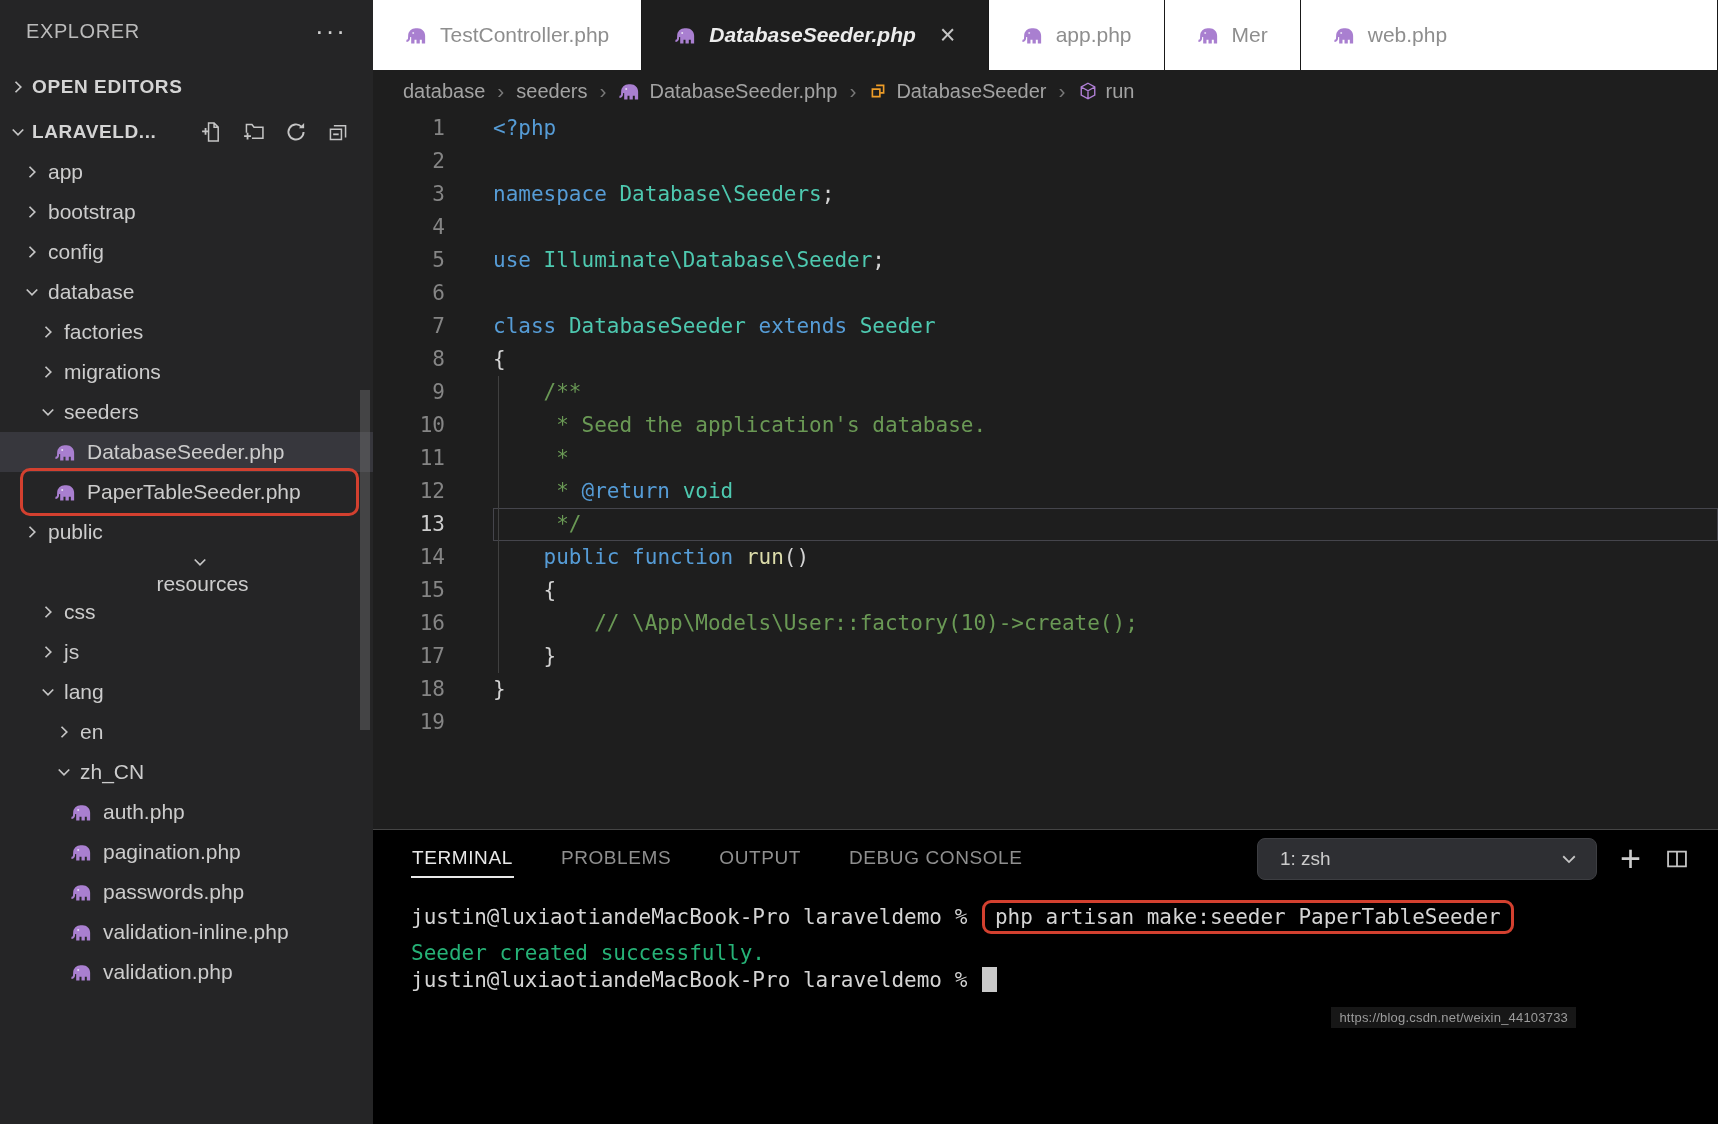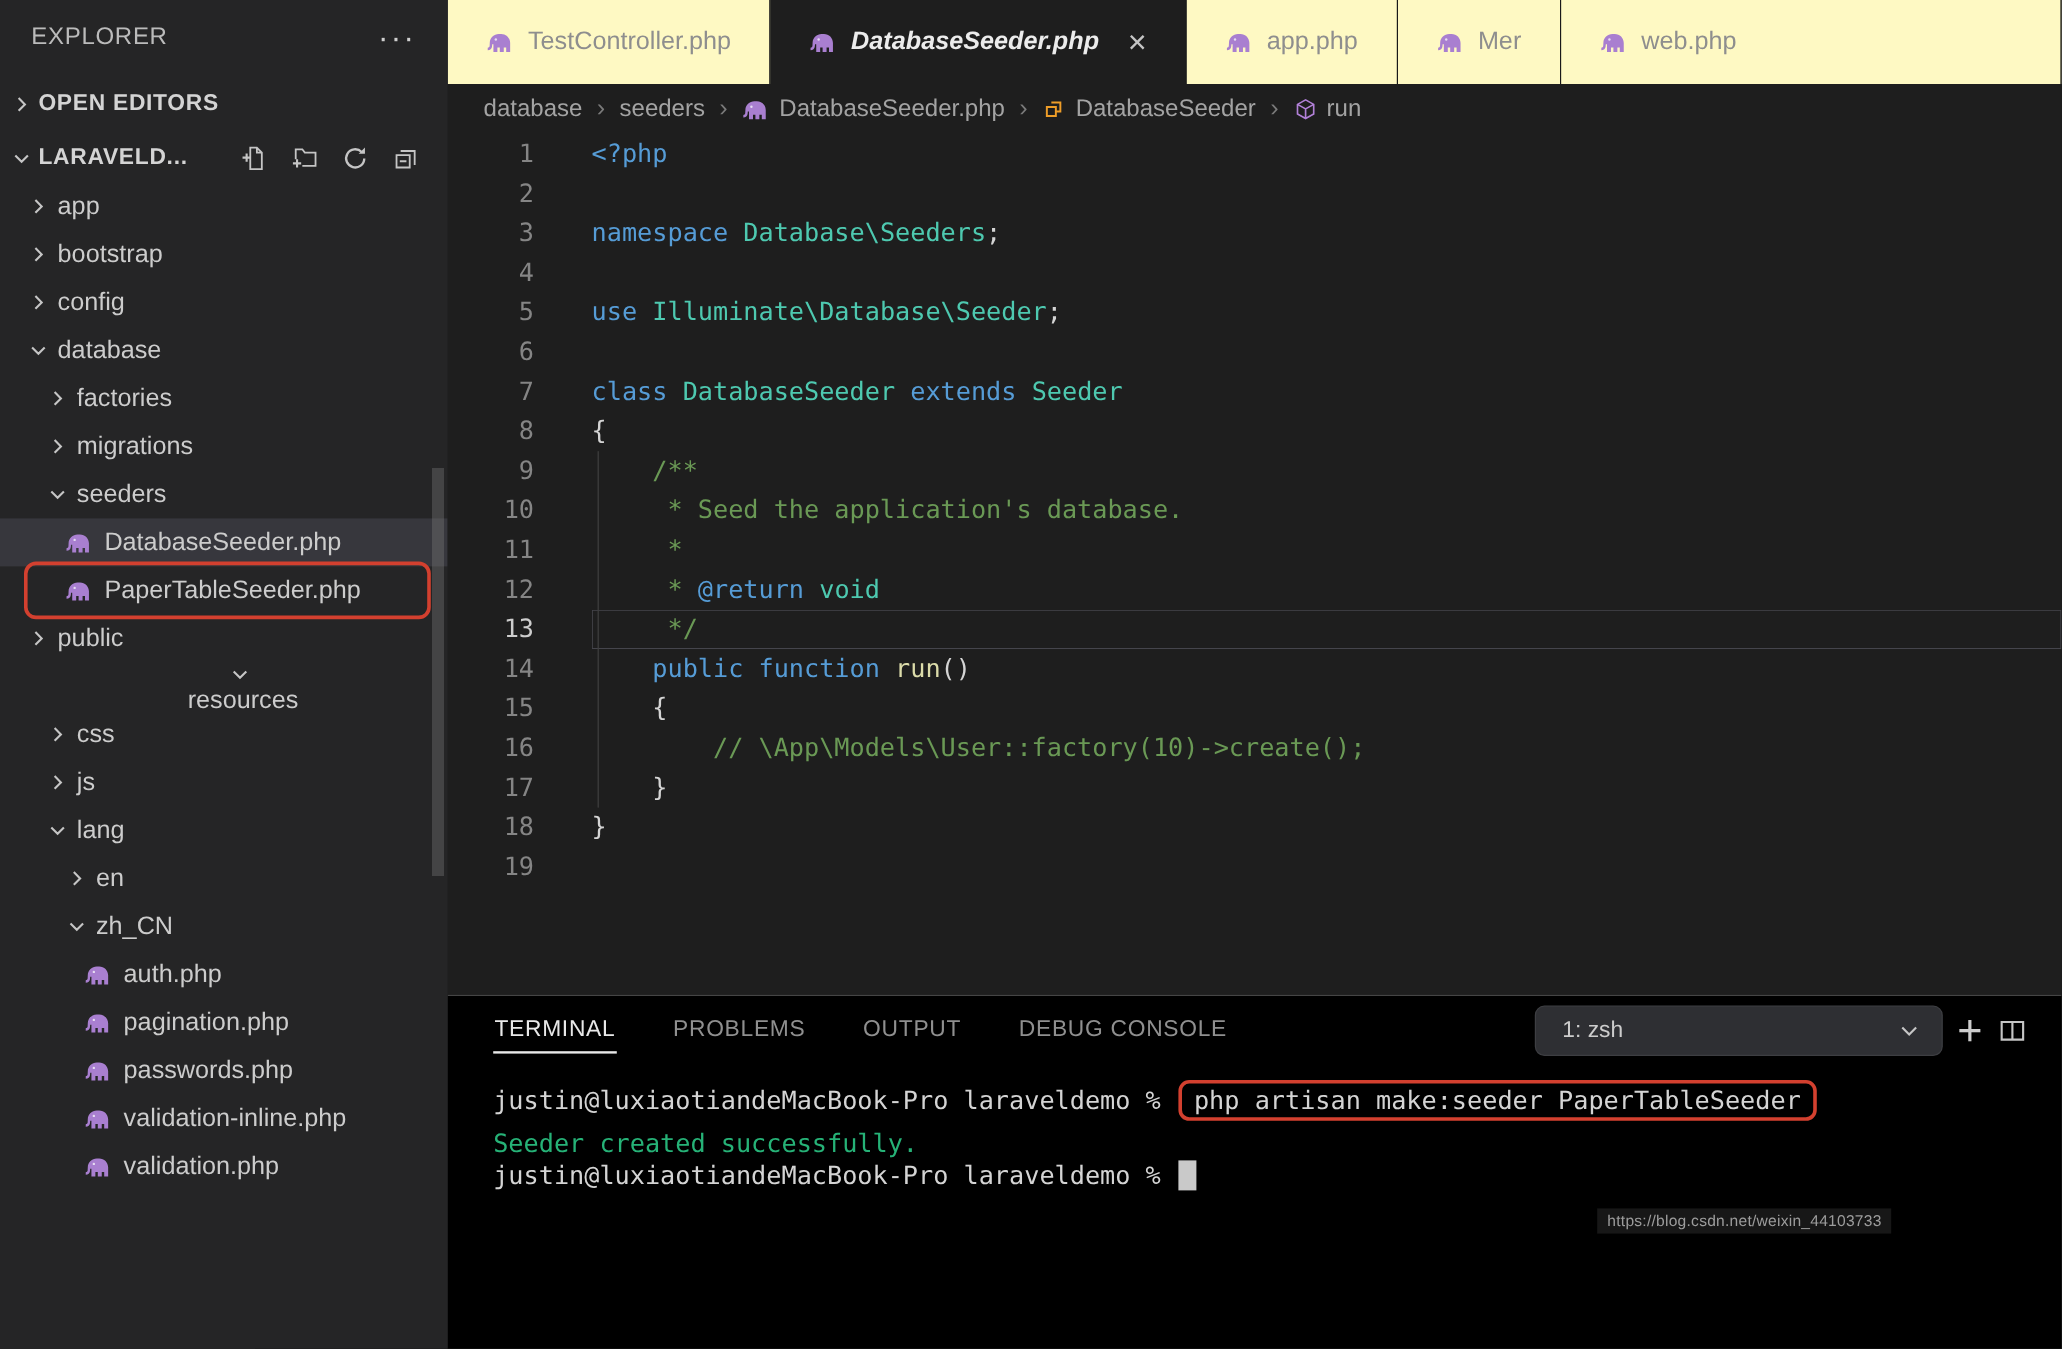--- a/index.html
+++ b/index.html
@@ -20,21 +20,21 @@
   .tree-row.selected{background:#37373d;}
   .tree-row .chev{display:inline-flex;margin-right:6px;}
   .tree-row .fi{display:inline-flex;margin-right:10px;}
   .tlabel{white-space:nowrap;color:#cccccc;}
   .tree-row.annotated::after{content:'';position:absolute;left:20px;right:14px;top:-4px;bottom:-4px;border:3px solid #d3402f;border-radius:10px;pointer-events:none;}
   .sb-scrollbar{position:absolute;right:3px;top:390px;width:10px;height:340px;background:rgba(121,121,121,.38);}
 
   
   .main{flex:1;min-width:0;display:flex;flex-direction:column;background:#1e1e1e;}
   .tabbar{flex:0 0 70px;height:70px;display:flex;background:#252526;overflow:hidden;}
-  .tab{display:flex;align-items:center;gap:12px;padding:0 32px;background:#fef9c3;border-right:1px solid #191919;font-size:21px;color:#8e8e8e;white-space:nowrap;}
+  .tab{display:flex;align-items:center;gap:12px;padding:0 32px;background:#ffffff;border-right:1px solid #191919;font-size:21px;color:#8e8e8e;white-space:nowrap;}
   .tab:last-child{flex:1;}
   .tab.active{background:#1e1e1e;color:#ececec;}
   .tab.active .tab-label{font-style:italic;font-weight:bold;}
   .tab-close{margin-left:12px;font-size:27px;color:#c5c5c5;line-height:1;}
   .ti{display:inline-flex;}
 
   .breadcrumb{flex:0 0 42px;height:42px;display:flex;align-items:center;padding-left:30px;gap:12px;font-size:20px;color:#a3a3a3;}
   .bc-item{display:inline-flex;align-items:center;gap:8px;}
   .bc-sep{color:#7a7a7a;font-size:21px;}
   .bci{display:inline-flex;}
@@ -48,21 +48,21 @@
   .code-line.current .ln{color:#cdcdcd;}
   .tk.kw{color:#569cd6}.tk.type{color:#4ec9b0}.tk.cm{color:#6a9955}.tk.fn{color:#dcdcaa}.tk.pl{color:#d4d4d4}
   .indent-guide{position:absolute;left:125px;top:264px;height:297px;width:1px;background:#404040;}
 
   
   .panel{flex:0 0 294px;border-top:1px solid #454545;display:flex;flex-direction:column;background:#000000;}
   .panel-header{flex:0 0 58px;height:58px;display:flex;align-items:center;padding:0 28px 0 38px;}
   .panel-tabs{display:flex;gap:46px;}
   .ptab{font-size:19px;letter-spacing:.6px;color:#8f8f8f;padding:7px 1px;}
   .ptab.active{color:#e8e8e8;border-bottom:2px solid #e8e8e8;}
-  .panel-actions{margin-left:auto;display:flex;align-items:center;gap:12px;}
+  .panel-actions{margin-left:auto;display:flex;align-items:center;gap:23px;}
   .shell-select{width:300px;height:40px;background:#2e2f33;border:1px solid #3d3e42;border-radius:8px;display:flex;align-items:center;padding:0 16px 0 22px;font-size:19px;color:#cccccc;}
   .shell-select .icon{margin-left:auto;display:inline-flex;}
   .term-plus{font-size:36px;font-weight:300;color:#cccccc;line-height:.8;}
   .split-icon{display:inline-flex;}
   .terminal{flex:1;padding:12px 0 0 38px;font-family:"DejaVu Sans Mono",monospace;}
   .term-line{display:flex;align-items:center;white-space:pre;font-size:21px;color:#d8d8d8;min-height:27px;}
   .term-line:first-child{margin-bottom:5px;}
   .tk.tgreen{color:#26b277;}
   .cmd-box{display:inline-flex;border:3px solid #d3402f;border-radius:9px;padding:2px 10px;margin-left:2px;}
   .cursor{display:inline-block;width:15px;height:25px;background:#c9c9c9;margin-left:2px;}

